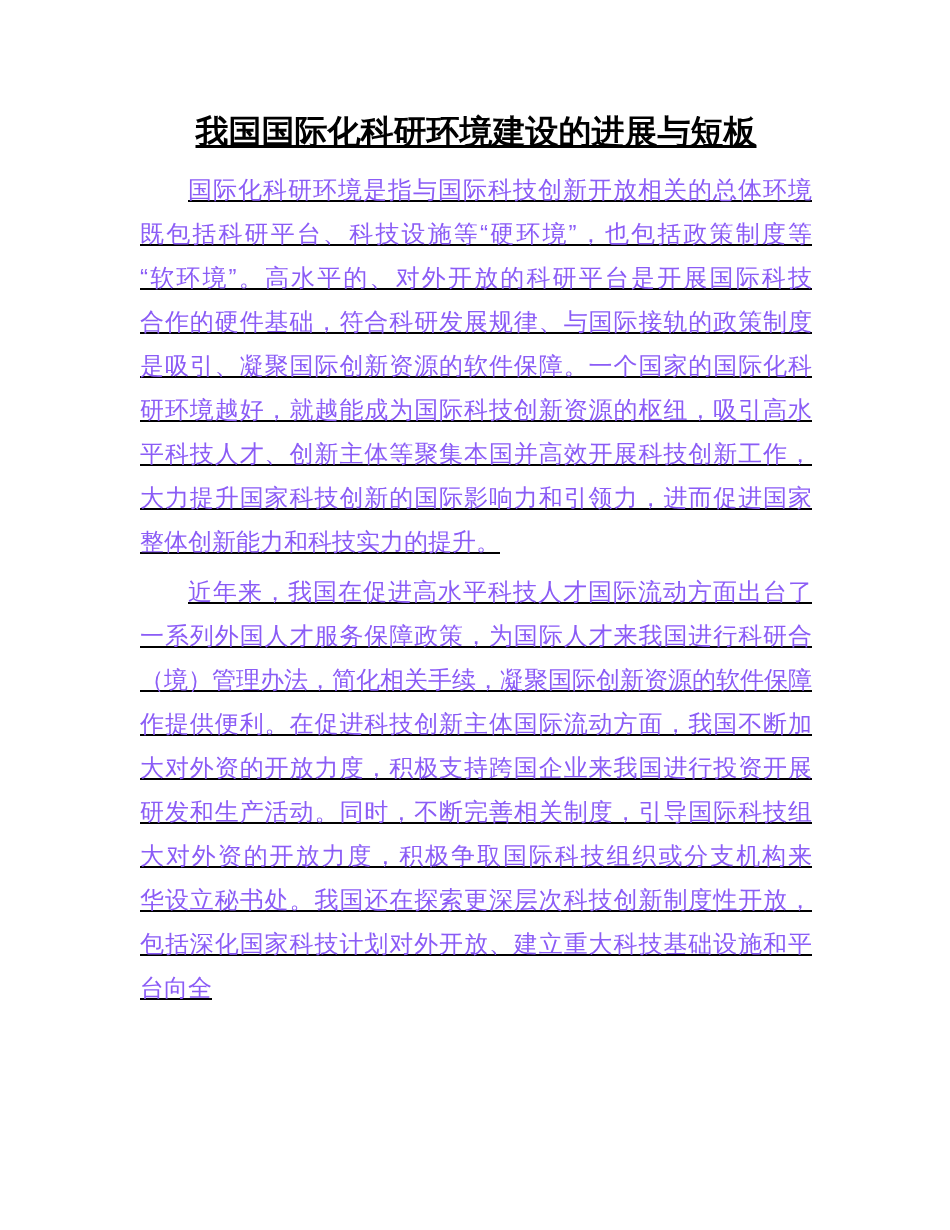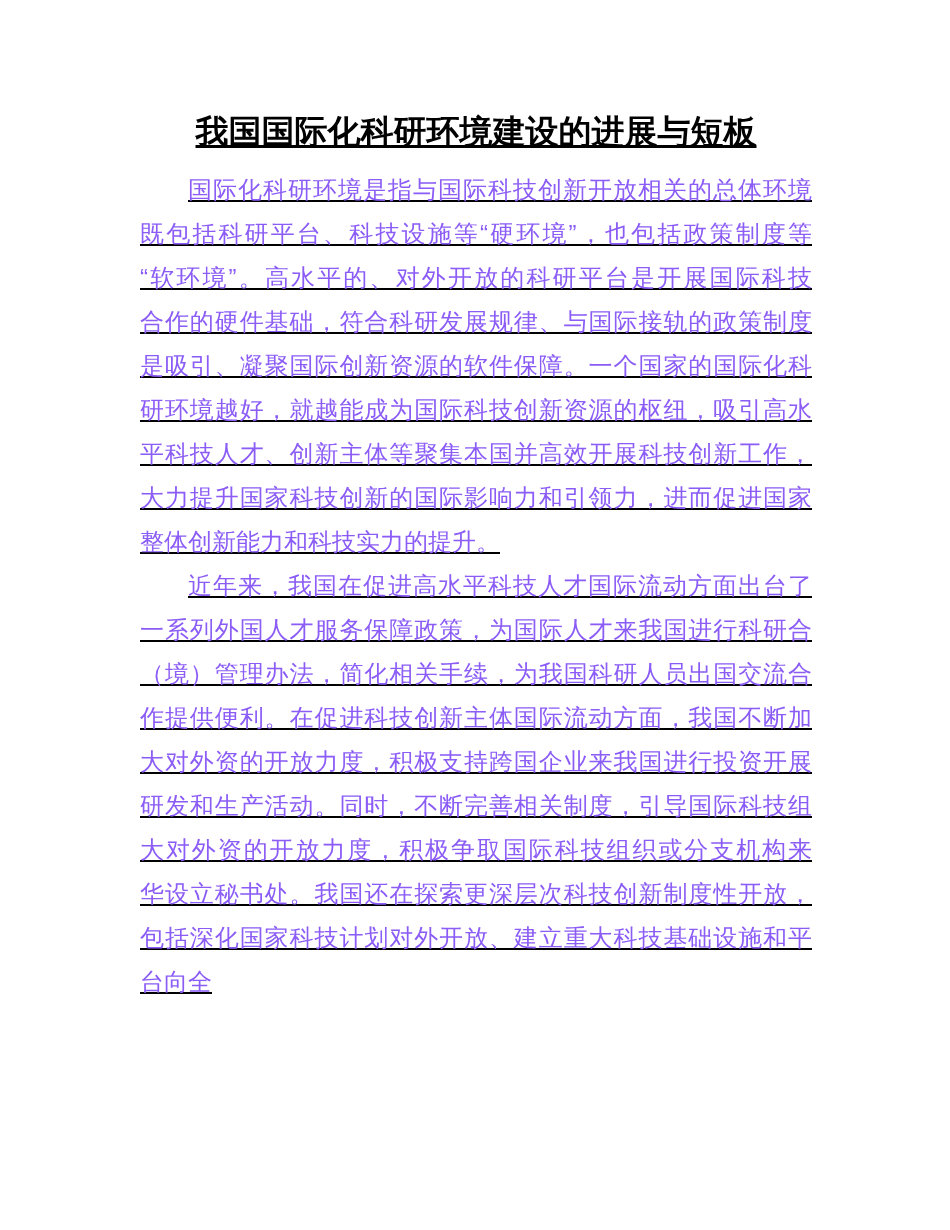--- a/index.html
+++ b/index.html
@@ -28,20 +28,21 @@
     font-weight: bold;
     line-height: 44px;
     text-align: center;
     color: #000000;
     white-space: nowrap;
   }
   .paragraph {
     margin: 0;
   }
   .paragraph.p2 {
+    margin-top: 6px;
   }
   .line {
     height: 44px;
     line-height: 44px;
     font-size: 24px;
     color: #8b5cf6;
     white-space: nowrap;
     text-align: justify;
     
     text-align-last: justify;
@@ -69,21 +70,21 @@
     <div class="line">是吸引、凝聚国际创新资源的软件保障。一个国家的国际化科</div>
     <div class="line">研环境越好，就越能成为国际科技创新资源的枢纽，吸引高水</div>
     <div class="line">平科技人才、创新主体等聚集本国并高效开展科技创新工作，</div>
     <div class="line">大力提升国家科技创新的国际影响力和引领力，进而促进国家</div>
     <div class="line last">整体创新能力和科技实力的提升。</div>
   </div>
 
   <div class="paragraph p2">
     <div class="line indent">近年来，我国在促进高水平科技人才国际流动方面出台了</div>
     <div class="line">一系列外国人才服务保障政策，为国际人才来我国进行科研合</div>
-    <div class="line">（境）管理办法，简化相关手续，为我国科研人员出国交流合</div>
+    <div class="line">（境）管理办法，简化相关手续，凝聚国际创新资源的软件保障</div>
     <div class="line">作提供便利。在促进科技创新主体国际流动方面，我国不断加</div>
     <div class="line">大对外资的开放力度，积极支持跨国企业来我国进行投资开展</div>
     <div class="line">研发和生产活动。同时，不断完善相关制度，引导国际科技组</div>
     <div class="line">大对外资的开放力度，积极争取国际科技组织或分支机构来</div>
     <div class="line">华设立秘书处。我国还在探索更深层次科技创新制度性开放，</div>
     <div class="line">包括深化国家科技计划对外开放、建立重大科技基础设施和平</div>
     <div class="line last">台向全</div>
   </div>
 
 </div>

